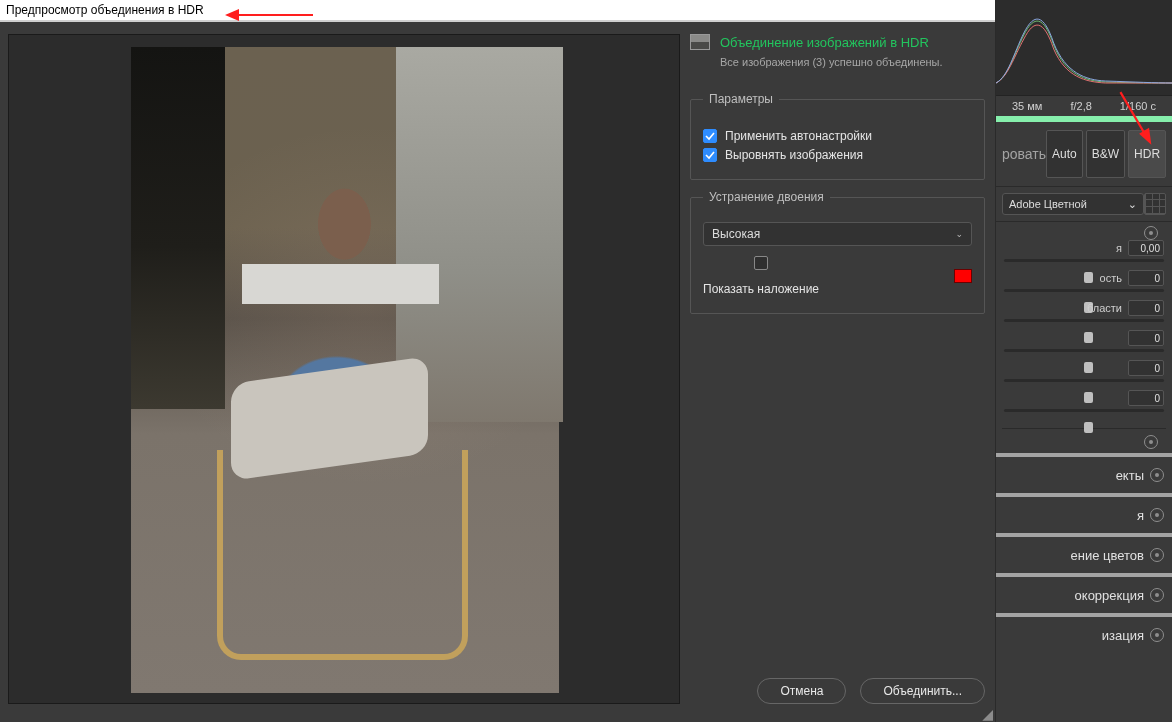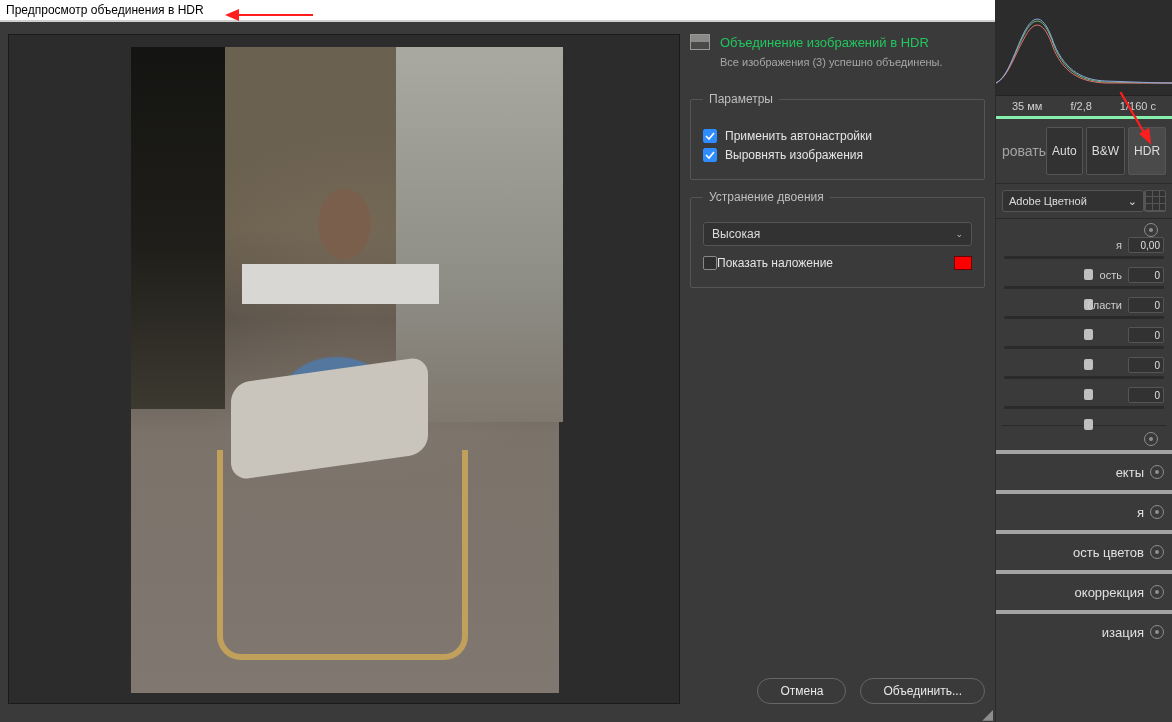--- a/index.html
+++ b/index.html
@@ -55,21 +55,21 @@
   .swatch{width:18px;height:14px;background:#ff0000;border:1px solid #6b0000;}
 
   .dlg-buttons{position:absolute;left:690px;top:656px;width:295px;display:flex;justify-content:flex-end;gap:14px;}
   .btn{height:26px;padding:0 22px;border:1px solid #666;background:#3a3a3a;color:#e8e8e8;border-radius:13px;display:inline-flex;align-items:center;justify-content:center;font-size:12px;text-align:right;}
   .grip{position:absolute;right:2px;bottom:0;color:#8c8c8c;font-size:14px;user-select:none;}
 
   
   .app{position:absolute;left:995px;top:0;width:177px;height:722px;background:#3a3a3a;border-left:1px solid #2a2a2a;}
   .histo{position:relative;height:96px;background:#2c2c2c;border-bottom:1px solid #232323;}
   .curve{position:absolute;bottom:10px;left:0;width:100%;height:80px;}
-  .meta{display:flex;justify-content:space-around;color:#d0d0d0;font-size:11px;padding:4px 2px;border-bottom:3px solid #86efac;}
+  .meta{display:flex;justify-content:space-around;color:#d0d0d0;font-size:11px;padding:4px 2px;border-bottom:6px solid #86efac;}
   .pill-row{display:flex;align-items:center;justify-content:space-between;padding:8px 6px;border-bottom:1px solid #2a2a2a;}
   .minibtn{border:1px solid #555;background:#323232;color:#ddd;font-size:12px;padding:16px 5px;border-radius:2px;}
   .minibtn.sel{background:#4a4a4a;}
   .profile-row{display:flex;gap:0;padding:6px;border-bottom:1px solid #2a2a2a;}
   .profile-sel{flex:1;height:22px;background:#323232;border:1px solid #555;border-radius:3px;display:flex;align-items:center;justify-content:space-between;padding:0 6px;color:#ddd;font-size:11px;}
   .grid-ico{width:22px;height:22px;border:1px solid #555;background:
     repeating-linear-gradient(0deg,#555 0 1px,transparent 1px 7px),
     repeating-linear-gradient(90deg,#555 0 1px,transparent 1px 7px),#323232;border-radius:2px;}
 
   .sliders{padding:4px 6px 0;}
@@ -167,21 +167,21 @@
 
   <div class="section">
     <span>екты</span>
     <span class="eye"></span>
   </div>
   <div class="section">
     <span>я</span>
     <span class="eye"></span>
   </div>
   <div class="section">
-    <span>ость цветов</span>
+    <span>ение цветов</span>
     <span class="eye"></span>
   </div>
   <div class="section">
     <span>окоррекция</span>
     <span class="eye"></span>
   </div>
   <div class="section">
     <span>изация</span>
     <span class="eye"></span>
   </div>
@@ -227,21 +227,21 @@
       </div>
     </fieldset>
 
     <fieldset>
       <legend>Устранение двоения</legend>
       <div class="select">
         <span>Высокая</span>
         <span class="caret">⌄</span>
       </div>
       <div class="chk-row" style="margin-top:10px;justify-content:space-between;">
-        <div style="display:flex;align-items:center;gap:0;">
+        <div style="display:flex;align-items:center;gap:12px;flex-direction:column;">
           <span class="chk">
             
           </span>
           <span class="lbl">Показать наложение</span>
         </div>
         <span class="swatch" title="#ff0000"></span>
       </div>
     </fieldset>
   </div>
 

